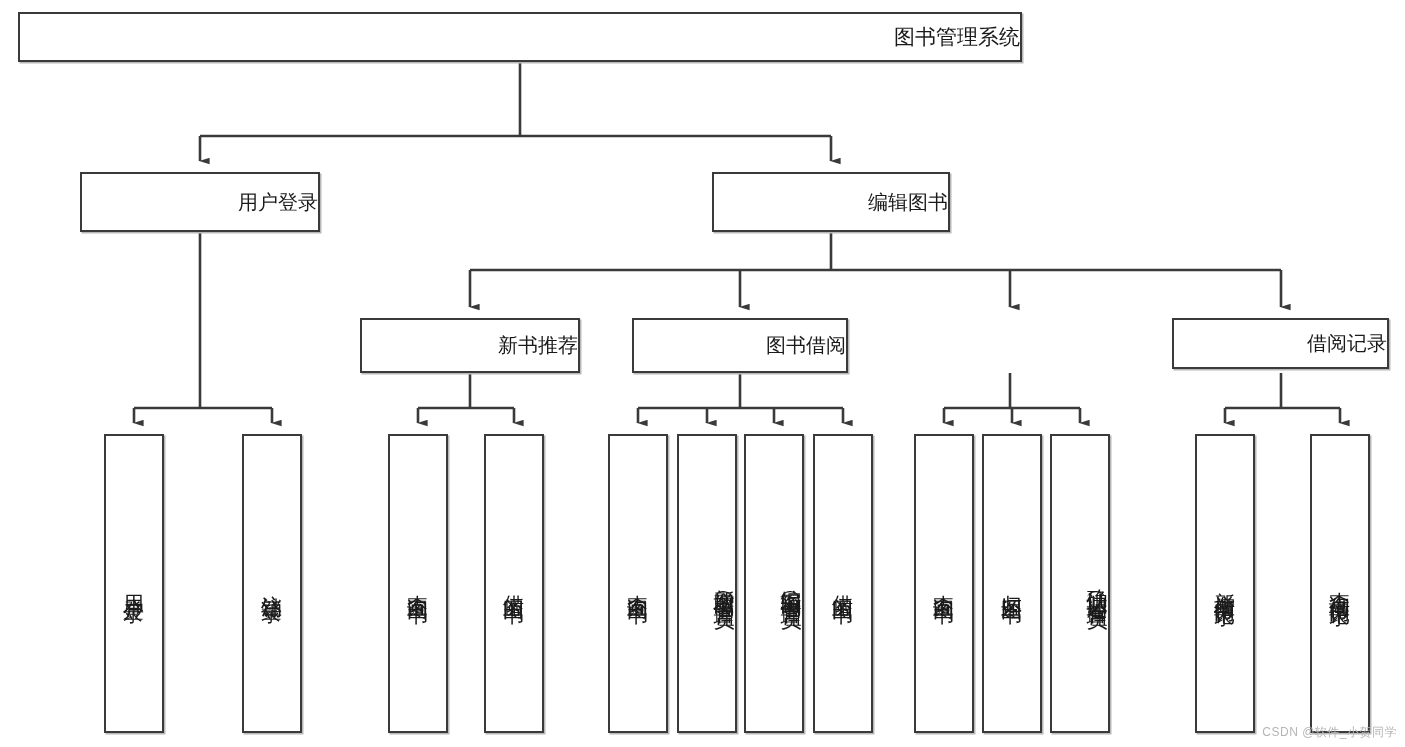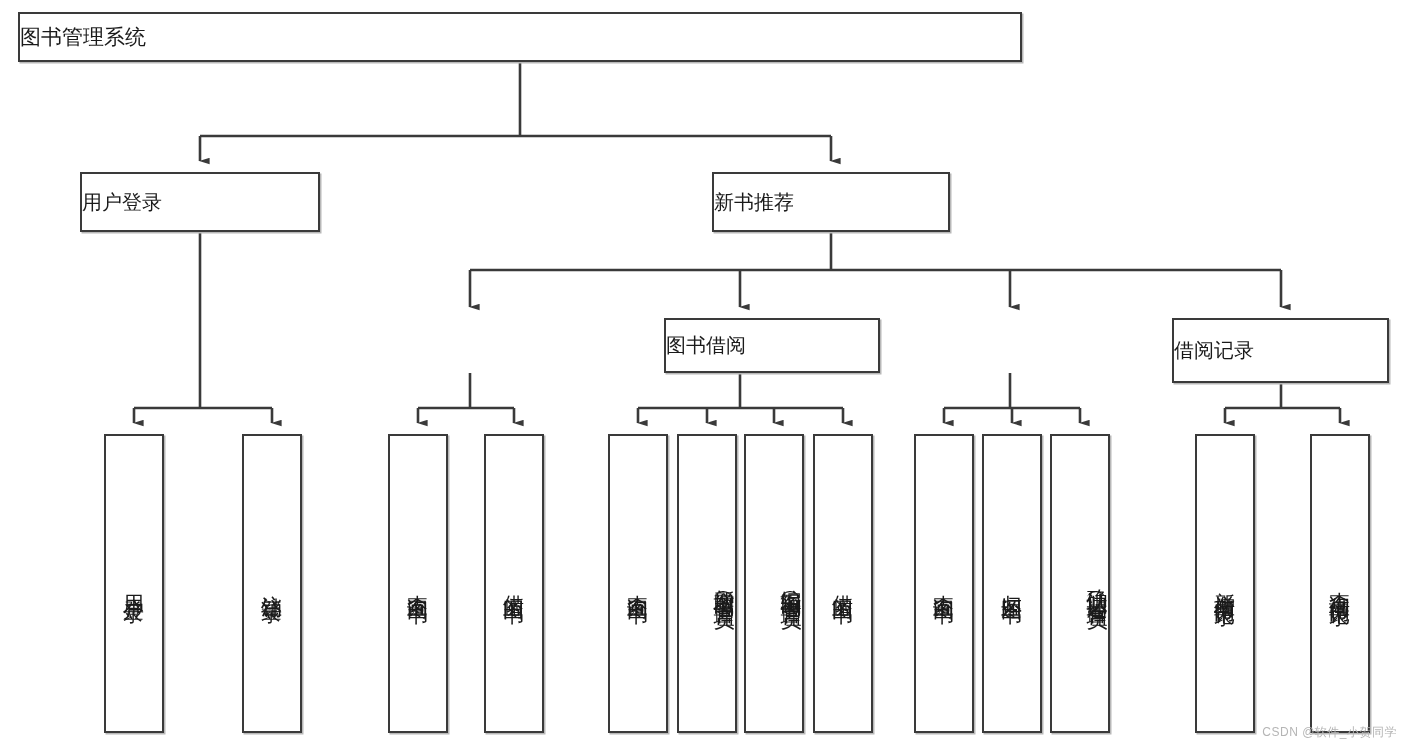--- a/index.html
+++ b/index.html
@@ -17,21 +17,21 @@
     position: absolute;
     left: 0; top: 0;
     width: 1405px; height: 747px;
   }
   .node {
     position: absolute;
     border: 2px solid #3a3a3a;
     background: #ffffff;
     display: flex;
     align-items: center;
-    justify-content: flex-start;
+    justify-content: flex-end;
     color: #1a1a1a;
     box-shadow: 1.5px 1.5px 0 0 #b8b8b8;
   }
   .node.root {
     font-size: 21px;
   }
   .node.level1 {
     font-size: 20px;
   }
   .node.leaf {
@@ -122,27 +122,30 @@
   </svg>
 
   <div class="node root" style="left:18px; top:12px; width:1004px; height:50px;">
     <span>图书管理系统</span>
   </div>
 
   <div class="node level1" style="left:80px; top:172px; width:240px; height:60px;">
     <span>用户登录</span>
   </div>
   <div class="node level1" style="left:712px; top:172px; width:238px; height:60px;">
+    <span>编辑图书</span>
+  </div>
+
+  <div class="node level1" style="left:360px; top:318px; width:220px; height:55px;">
     <span>新书推荐</span>
   </div>
-
-  <div class="node level1" style="left:664px; top:318px; width:216px; height:55px;">
+  <div class="node level1" style="left:632px; top:318px; width:216px; height:55px;">
     <span>图书借阅</span>
   </div>
-  <div class="node level1" style="left:1172px; top:318px; width:217px; height:65px;">
+  <div class="node level1" style="left:1172px; top:318px; width:217px; height:51px;">
     <span>借阅记录</span>
   </div>
 
   <div class="node leaf mid" style="left:104px; top:434px; width:60px; height:299px;">
     <span>用户登录</span>
   </div>
   <div class="node leaf mid" style="left:242px; top:434px; width:60px; height:299px;">
     <span>注销登录</span>
   </div>
 

